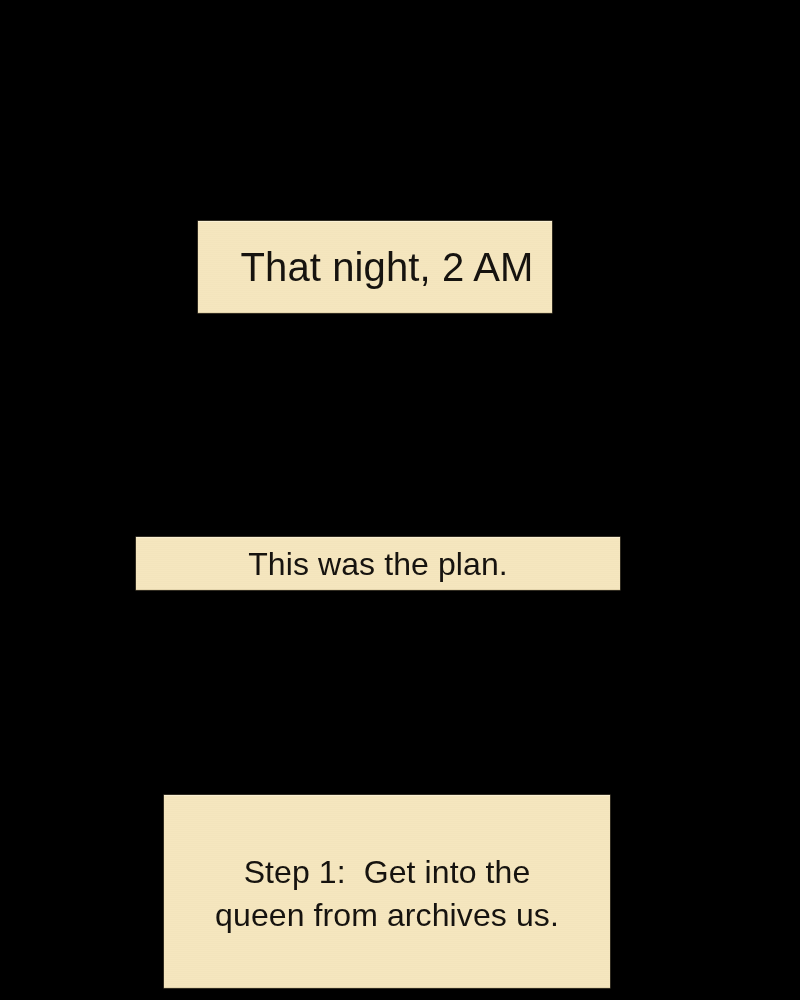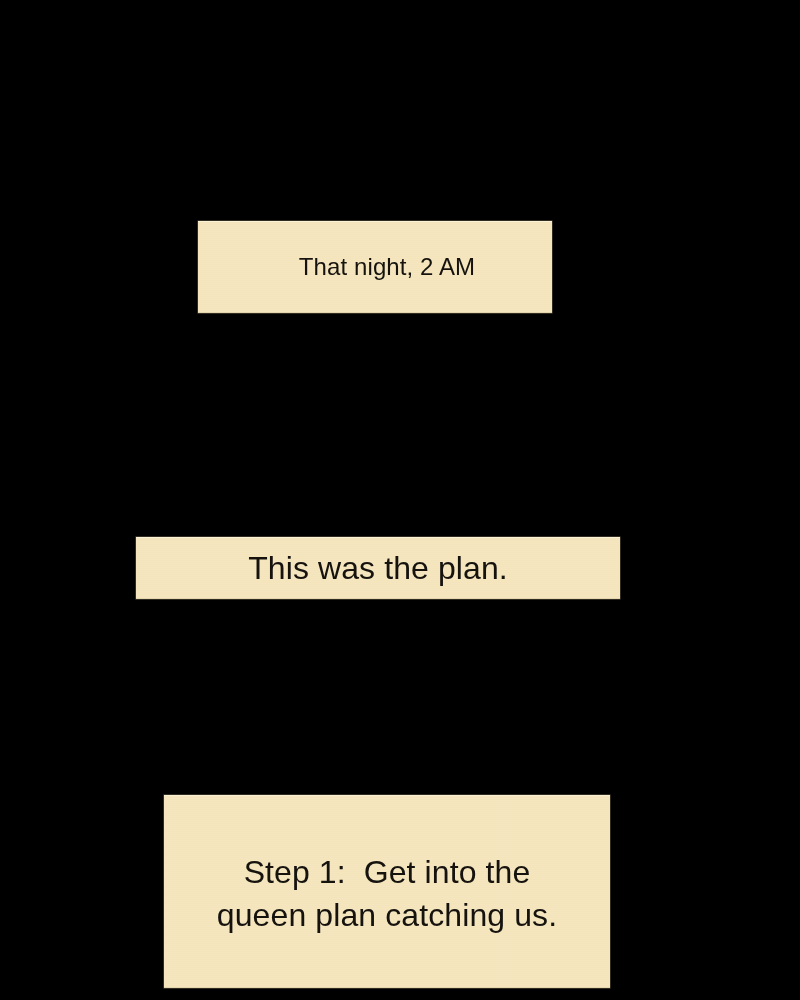--- a/index.html
+++ b/index.html
@@ -63,31 +63,31 @@
   }
 
   
   #caption-1 {
     left: 198px;
     top: 221px;
     width: 354px;
     height: 92px;
   }
   #caption-1 .caption-line {
-    font-size: 24px;
+    font-size: 40px;
     line-height: 40px;
     margin-left: 24px;
   }
 
   
   #caption-2 {
     left: 136px;
     top: 537px;
     width: 484px;
-    height: 62px;
+    height: 53px;
   }
   #caption-2 .caption-line {
     font-size: 32px;
     line-height: 40px;
   }
 
   
   #caption-3 {
     left: 164px;
     top: 795px;
@@ -108,16 +108,16 @@
   <div class="caption-box" id="caption-1">
     <span class="caption-line">That night, 2 AM</span>
   </div>
 
   <div class="caption-box" id="caption-2">
     <span class="caption-line">This was the plan.</span>
   </div>
 
   <div class="caption-box" id="caption-3">
     <span class="caption-line">Step 1:  Get into the</span>
-    <span class="caption-line">queen plan catching us.</span>
+    <span class="caption-line">queen from archives us.</span>
   </div>
 
 </div>
 
 </body></html>

